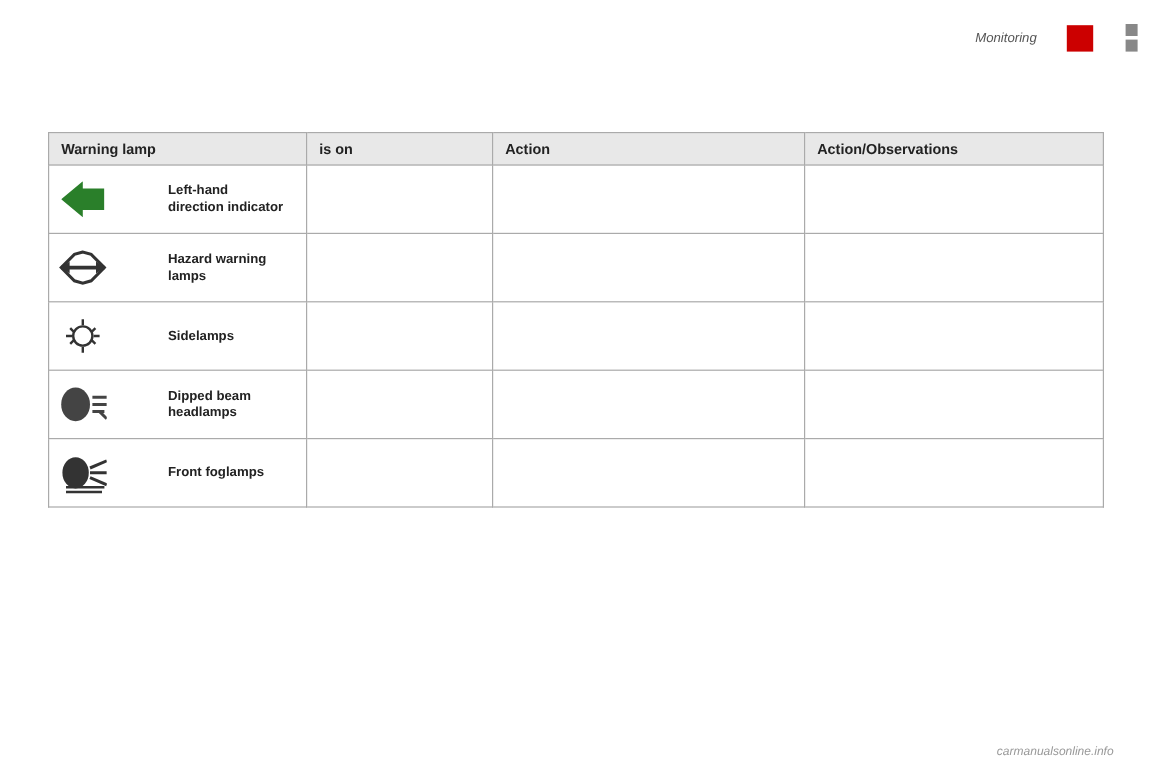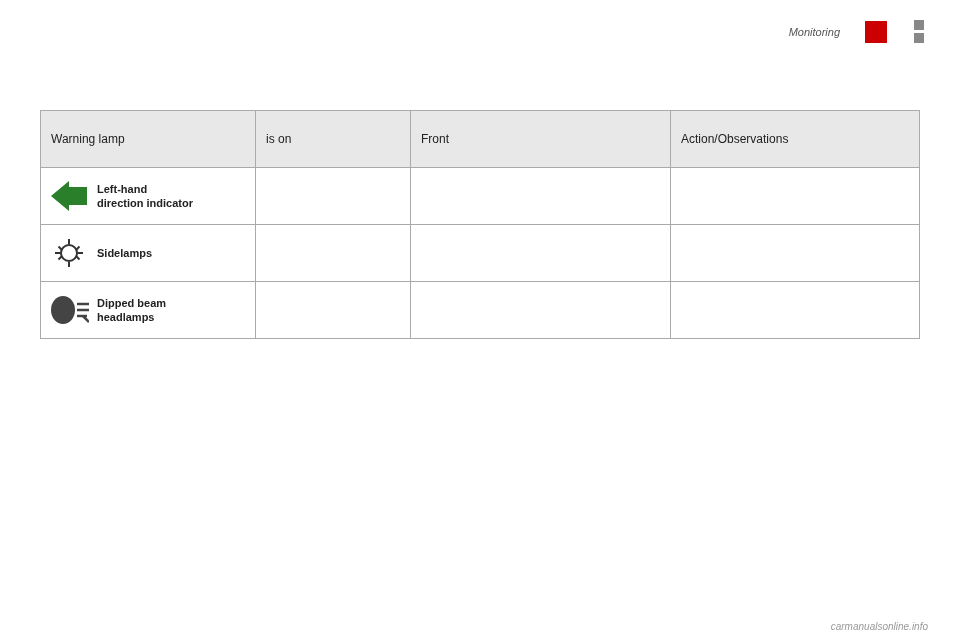--- a/index.html
+++ b/index.html
@@ -12,21 +12,21 @@
       width: 960px;
       height: 640px;
       overflow: hidden;
       position: relative;
     }
 
     
     .top-bar {
       position: absolute;
       top: 20px;
-      right: 36px;
+      right: 12px;
       display: flex;
       align-items: center;
       gap: 25px;
     }
 
     .monitoring-label {
       font-size: 11px;
       color: #555;
       font-style: italic;
     }
@@ -61,23 +61,23 @@
 
     table {
       width: 100%;
       border-collapse: collapse;
       border: 1px solid #aaa;
     }
 
     thead tr th {
       background: #e8e8e8;
       border: 1px solid #aaa;
-      padding: 21px 10px;
+      padding: 6px 10px;
       text-align: left;
-      font-weight: normal;
+      font-weight: bold;
       font-size: 12px;
     }
 
     tbody tr td {
       border: 1px solid #aaa;
       padding: 6px 8px;
       vertical-align: middle;
     }
 
     .lamp-cell {
@@ -93,20 +93,21 @@
       display: flex;
       align-items: center;
       justify-content: center;
       flex-shrink: 0;
     }
 
     .lamp-name {
       font-size: 11px;
       font-weight: bold;
       line-height: 1.3;
+      margin-left: 43px;
     }
 
     
     .col-warning { width: 215px; }
     .col-ison    { width: 155px; }
     .col-cause   { width: 260px; }
     .col-action  { width: auto; margin-top: 28px; }
 
     
     .watermark {
@@ -130,34 +131,52 @@
     <div class="small-sq"></div>
   </div>
 </div>
 
 <div class="table-container">
   <table>
     <thead>
       <tr>
         <th class="col-warning">Warning lamp</th>
         <th class="col-ison">is on</th>
-        <th class="col-cause">Front</th>
+        <th class="col-cause">Action</th>
         <th class="col-action">Action/Observations</th>
       </tr>
     </thead>
     <tbody id="table-body">
     <tr>
           <td class="col-warning">
             <div class="lamp-cell">
               <div class="icon-box">
                 <svg viewBox="0 0 36 30" width="36" height="30">
       <polygon points="36,6 18,6 18,0 0,15 18,30 18,24 36,24" fill="#2a7f2a"></polygon>
     </svg>
               </div>
               <span class="lamp-name">Left-hand<br>direction indicator</span>
+            </div>
+          </td>
+          <td class="col-ison"></td>
+          <td class="col-cause"></td>
+          <td class="col-action"></td>
+        </tr>
+        <tr>
+          <td class="col-warning">
+            <div class="lamp-cell">
+              <div class="icon-box">
+                <svg viewBox="0 0 40 30" width="40" height="30">
+      <polygon points="20,2 13,4 2,15 13,26 20,28 27,26 38,15 27,4" fill="none" stroke="#333" stroke-width="2.5"></polygon>
+      <line x1="2" y1="15" x2="38" y2="15" stroke="#333" stroke-width="3"></line>
+      <polygon points="2,15 9,10 9,20" fill="#333"></polygon>
+      <polygon points="38,15 31,10 31,20" fill="#333"></polygon>
+    </svg>
+              </div>
+              <span class="lamp-name">Hazard warning<br>lamps</span>
             </div>
           </td>
           <td class="col-ison"></td>
           <td class="col-cause"></td>
           <td class="col-action"></td>
         </tr>
         <tr>
           <td class="col-warning">
             <div class="lamp-cell">
               <div class="icon-box">
@@ -192,17 +211,37 @@
       <line x1="34" y1="22" x2="40" y2="28" stroke="#444" stroke-width="2.5"></line>
     </svg>
               </div>
               <span class="lamp-name">Dipped beam<br>headlamps</span>
             </div>
           </td>
           <td class="col-ison"></td>
           <td class="col-cause"></td>
           <td class="col-action"></td>
         </tr>
+        <tr>
+          <td class="col-warning">
+            <div class="lamp-cell">
+              <div class="icon-box">
+                <svg viewBox="0 0 40 36" width="40" height="36">
+      <ellipse cx="14" cy="18" rx="11" ry="13" fill="#333"></ellipse>
+      <line x1="26" y1="14" x2="40" y2="8" stroke="#333" stroke-width="2.5"></line>
+      <line x1="26" y1="18" x2="40" y2="18" stroke="#333" stroke-width="2.5"></line>
+      <line x1="26" y1="22" x2="40" y2="28" stroke="#333" stroke-width="2.5"></line>
+      <line x1="6" y1="30" x2="38" y2="30" stroke="#333" stroke-width="2"></line>
+      <line x1="6" y1="34" x2="36" y2="34" stroke="#333" stroke-width="2"></line>
+    </svg>
+              </div>
+              <span class="lamp-name">Front foglamps</span>
+            </div>
+          </td>
+          <td class="col-ison"></td>
+          <td class="col-cause"></td>
+          <td class="col-action"></td>
+        </tr>
       </tbody>
   </table>
 </div>
 
 <div class="watermark">carmanualsonline.info</div>
 
 </body></html>

